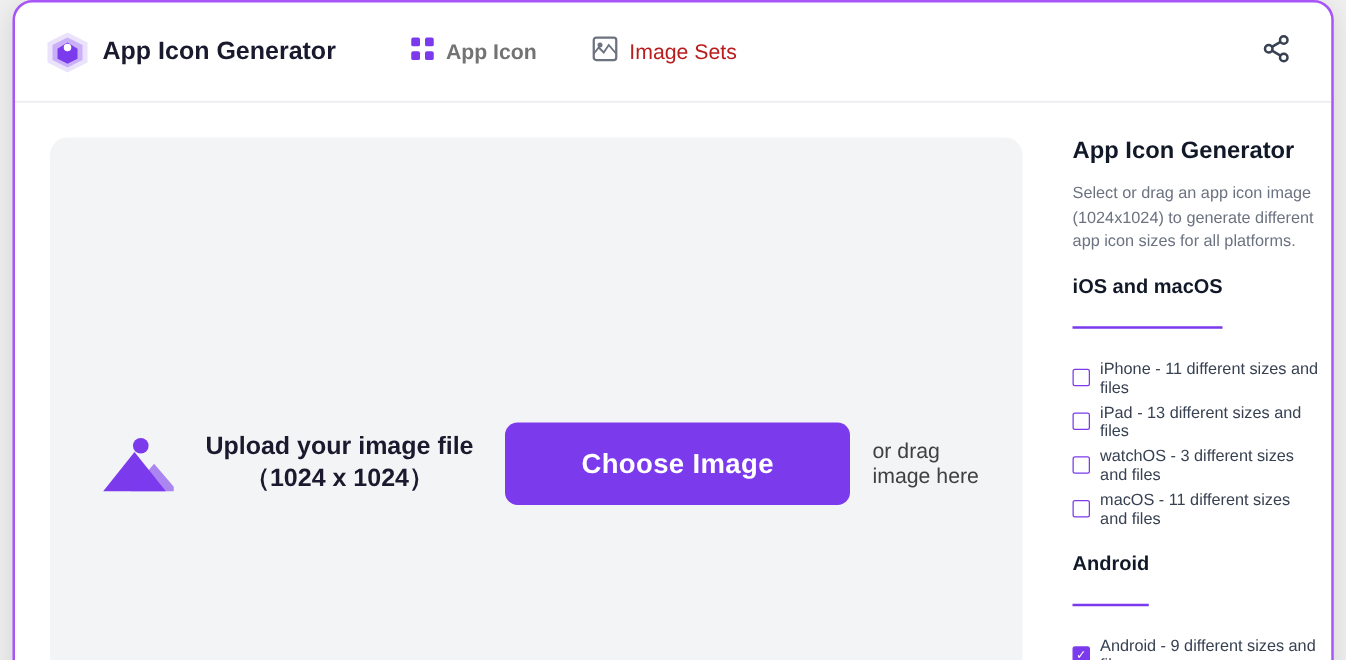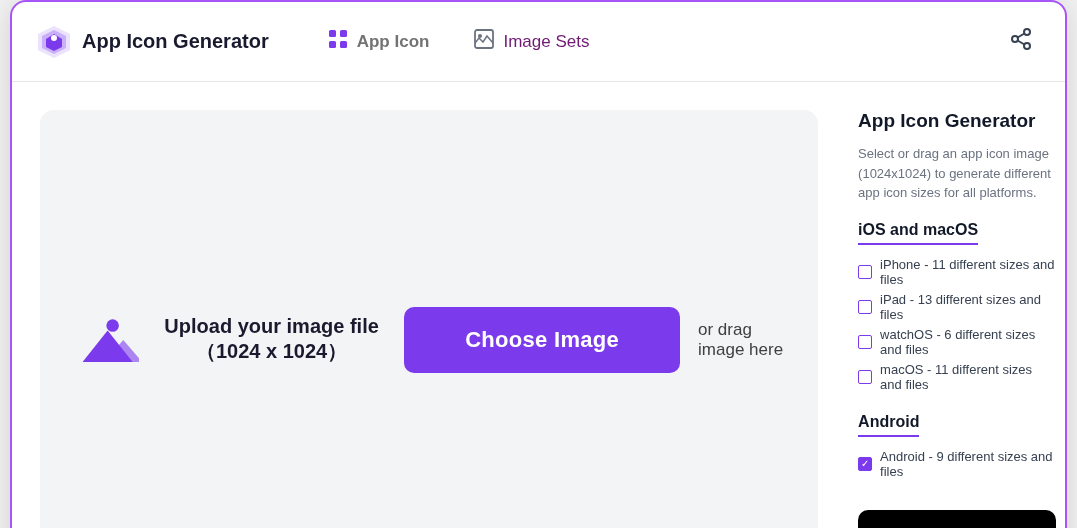--- a/index.html
+++ b/index.html
@@ -51,21 +51,21 @@
     }
     .nav-tab {
       display: flex;
       align-items: center;
       gap: 8px;
       padding: 8px 18px;
       border-radius: 8px;
       cursor: pointer;
       font-size: 17px;
       font-weight: 500;
-      color: #701a75;
+      color: #b91c1c;
       transition: background 0.15s;
     }
     .nav-tab.active {
       color: #737373;
       font-weight: 700;
     }
     .nav-tab-icon {
       font-size: 20px;
     }
     .share-btn {
@@ -142,24 +142,24 @@
       line-height: 1.5;
       margin-bottom: 8px;
     }
     .platform-section {
       margin-bottom: 6px;
     }
     .platform-heading {
       font-size: 16px;
       font-weight: 600;
       color: #111827;
-      padding-bottom: 4px;
+      padding-bottom: 22px;
       border-bottom: 2px solid #7c3aed;
       display: inline-block;
-      margin-bottom: 12px;
+      margin-bottom: 24px;
     }
     .platform-item {
       display: flex;
       align-items: center;
       gap: 8px;
       margin-bottom: 5px;
       font-size: 13px;
       color: #374151;
     }
     .checkbox-unchecked {
@@ -287,21 +287,21 @@
         <div class="platform-item">
           <span class="checkbox-unchecked"></span>
           <span>iPhone - 11 different sizes and files</span>
         </div>
         <div class="platform-item">
           <span class="checkbox-unchecked"></span>
           <span>iPad - 13 different sizes and files</span>
         </div>
         <div class="platform-item">
           <span class="checkbox-unchecked"></span>
-          <span>watchOS - 6 different sizes and files</span>
+          <span>watchOS - 3 different sizes and files</span>
         </div>
         <div class="platform-item">
           <span class="checkbox-unchecked"></span>
           <span>macOS - 11 different sizes and files</span>
         </div>
       </div>
 
       <div class="platform-section">
         <div class="platform-heading">Android</div>
         <div class="platform-item">

